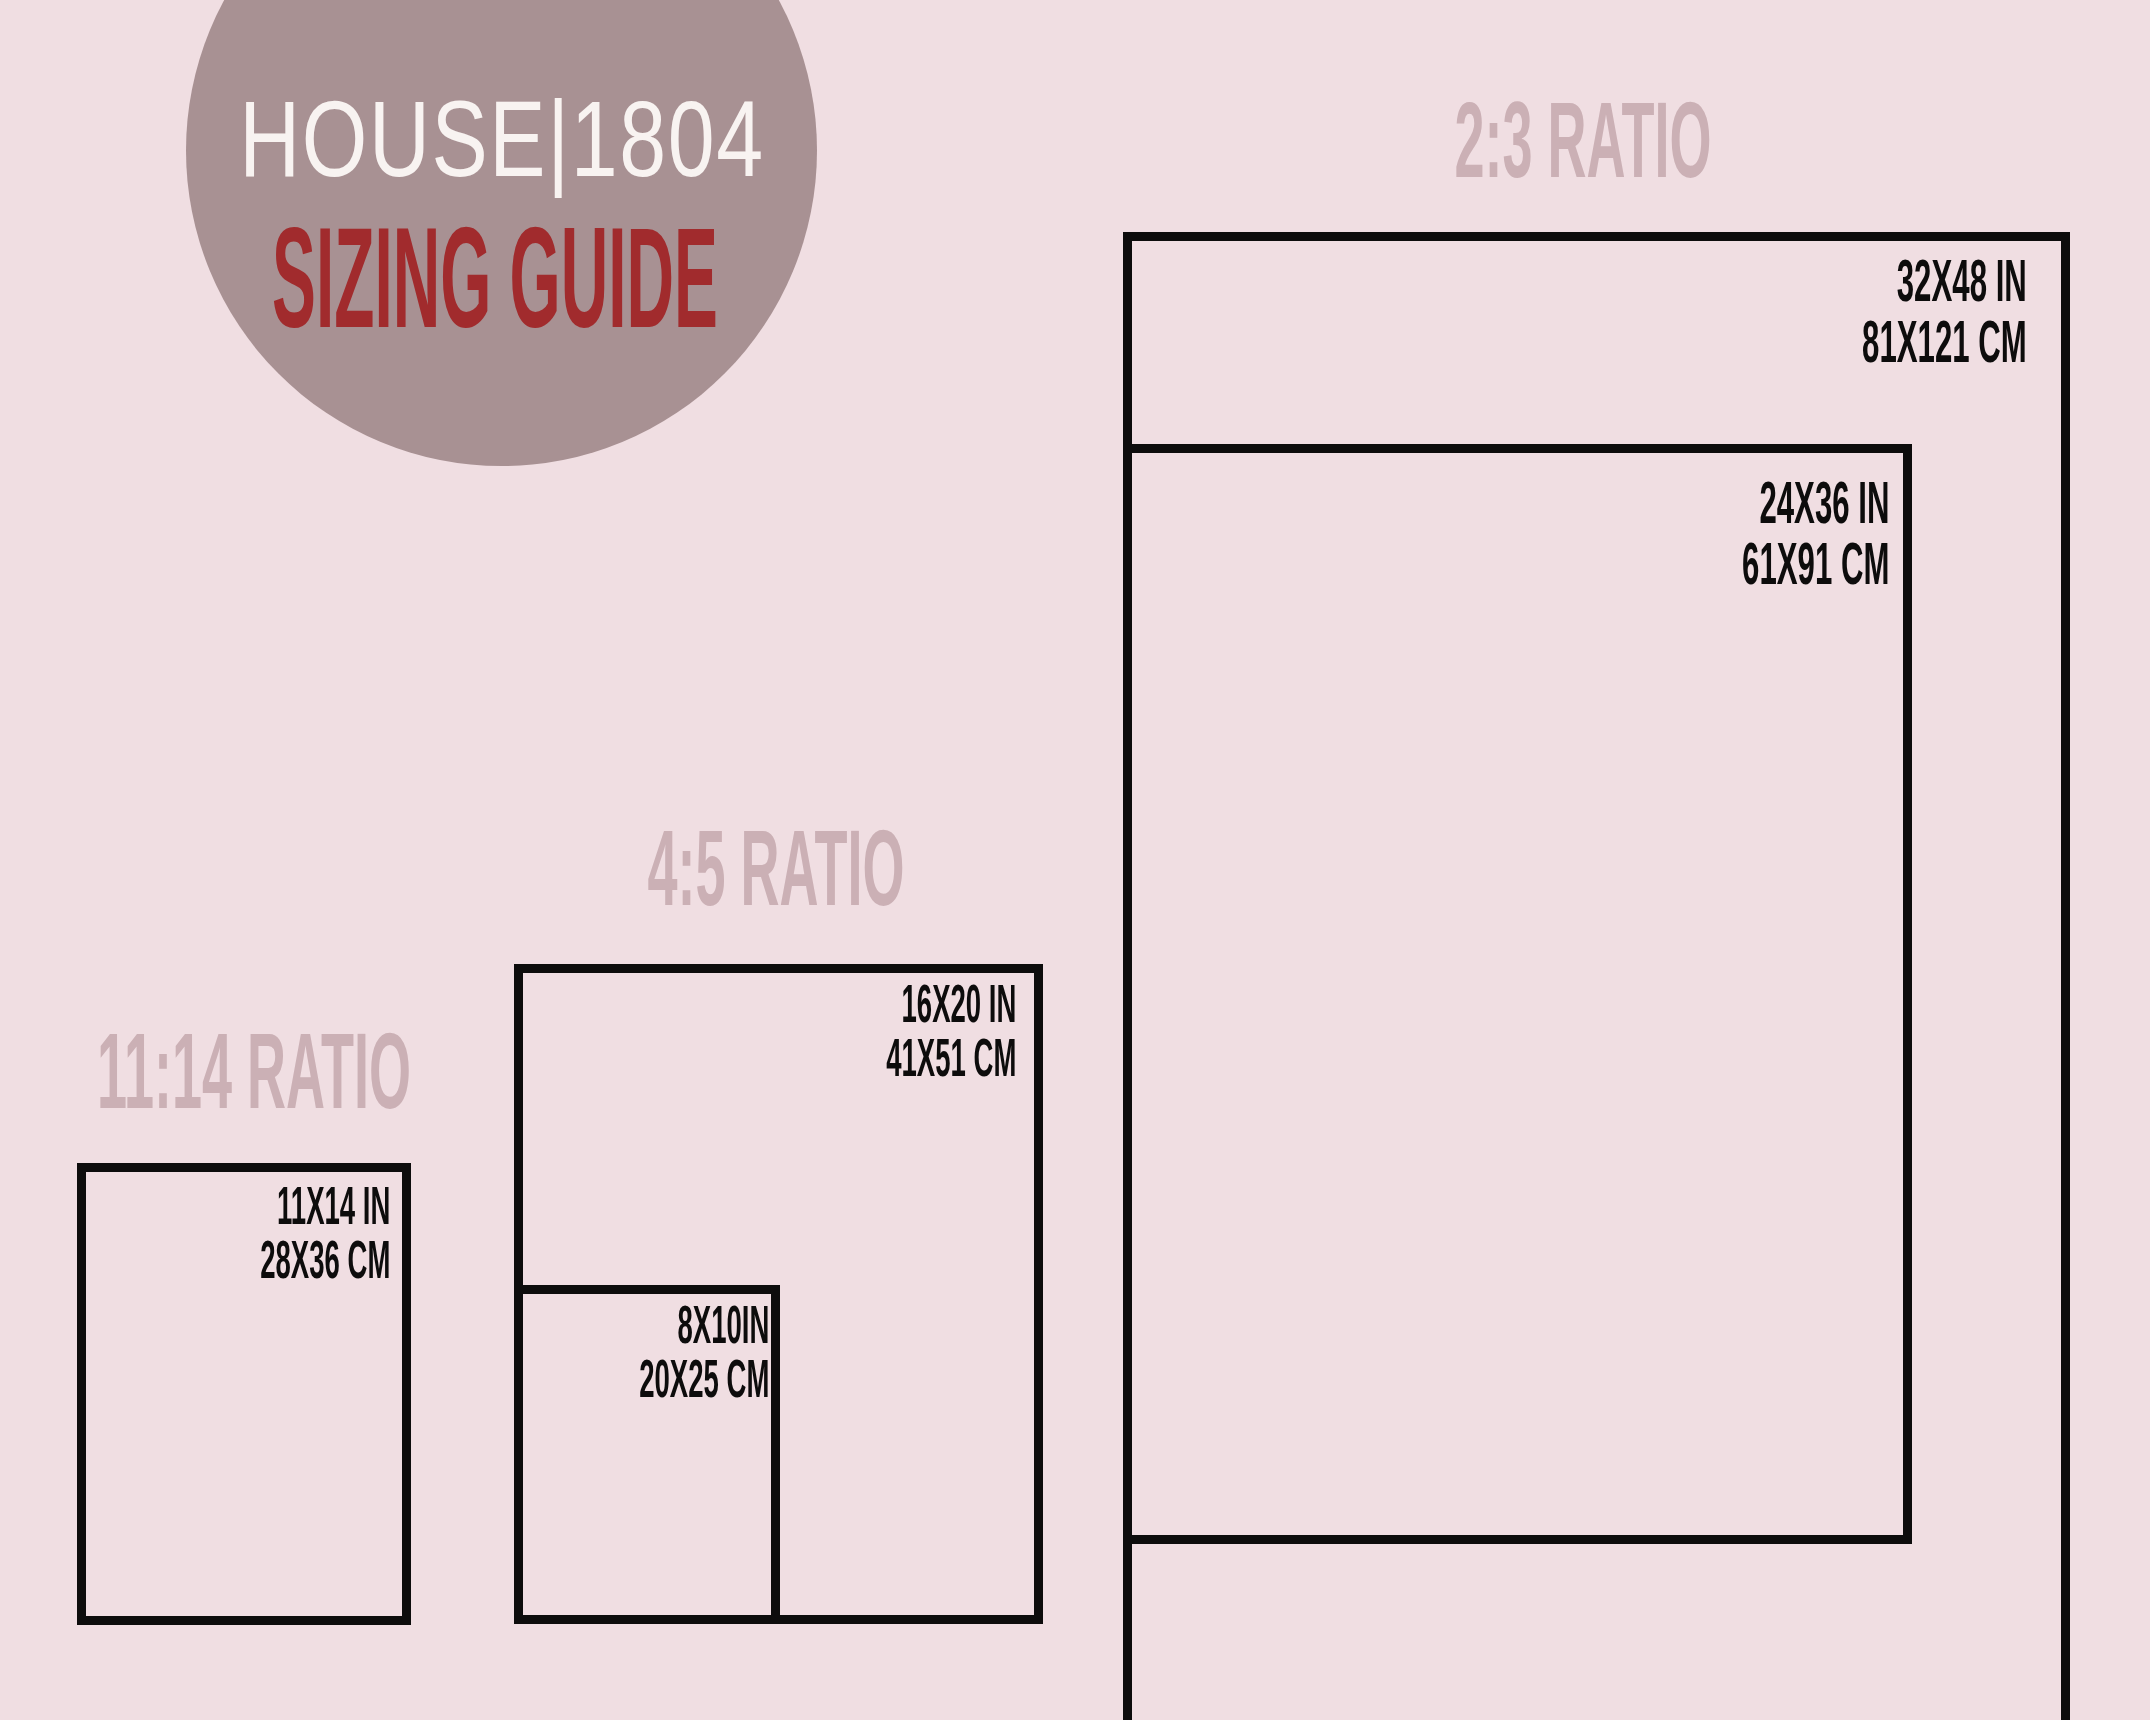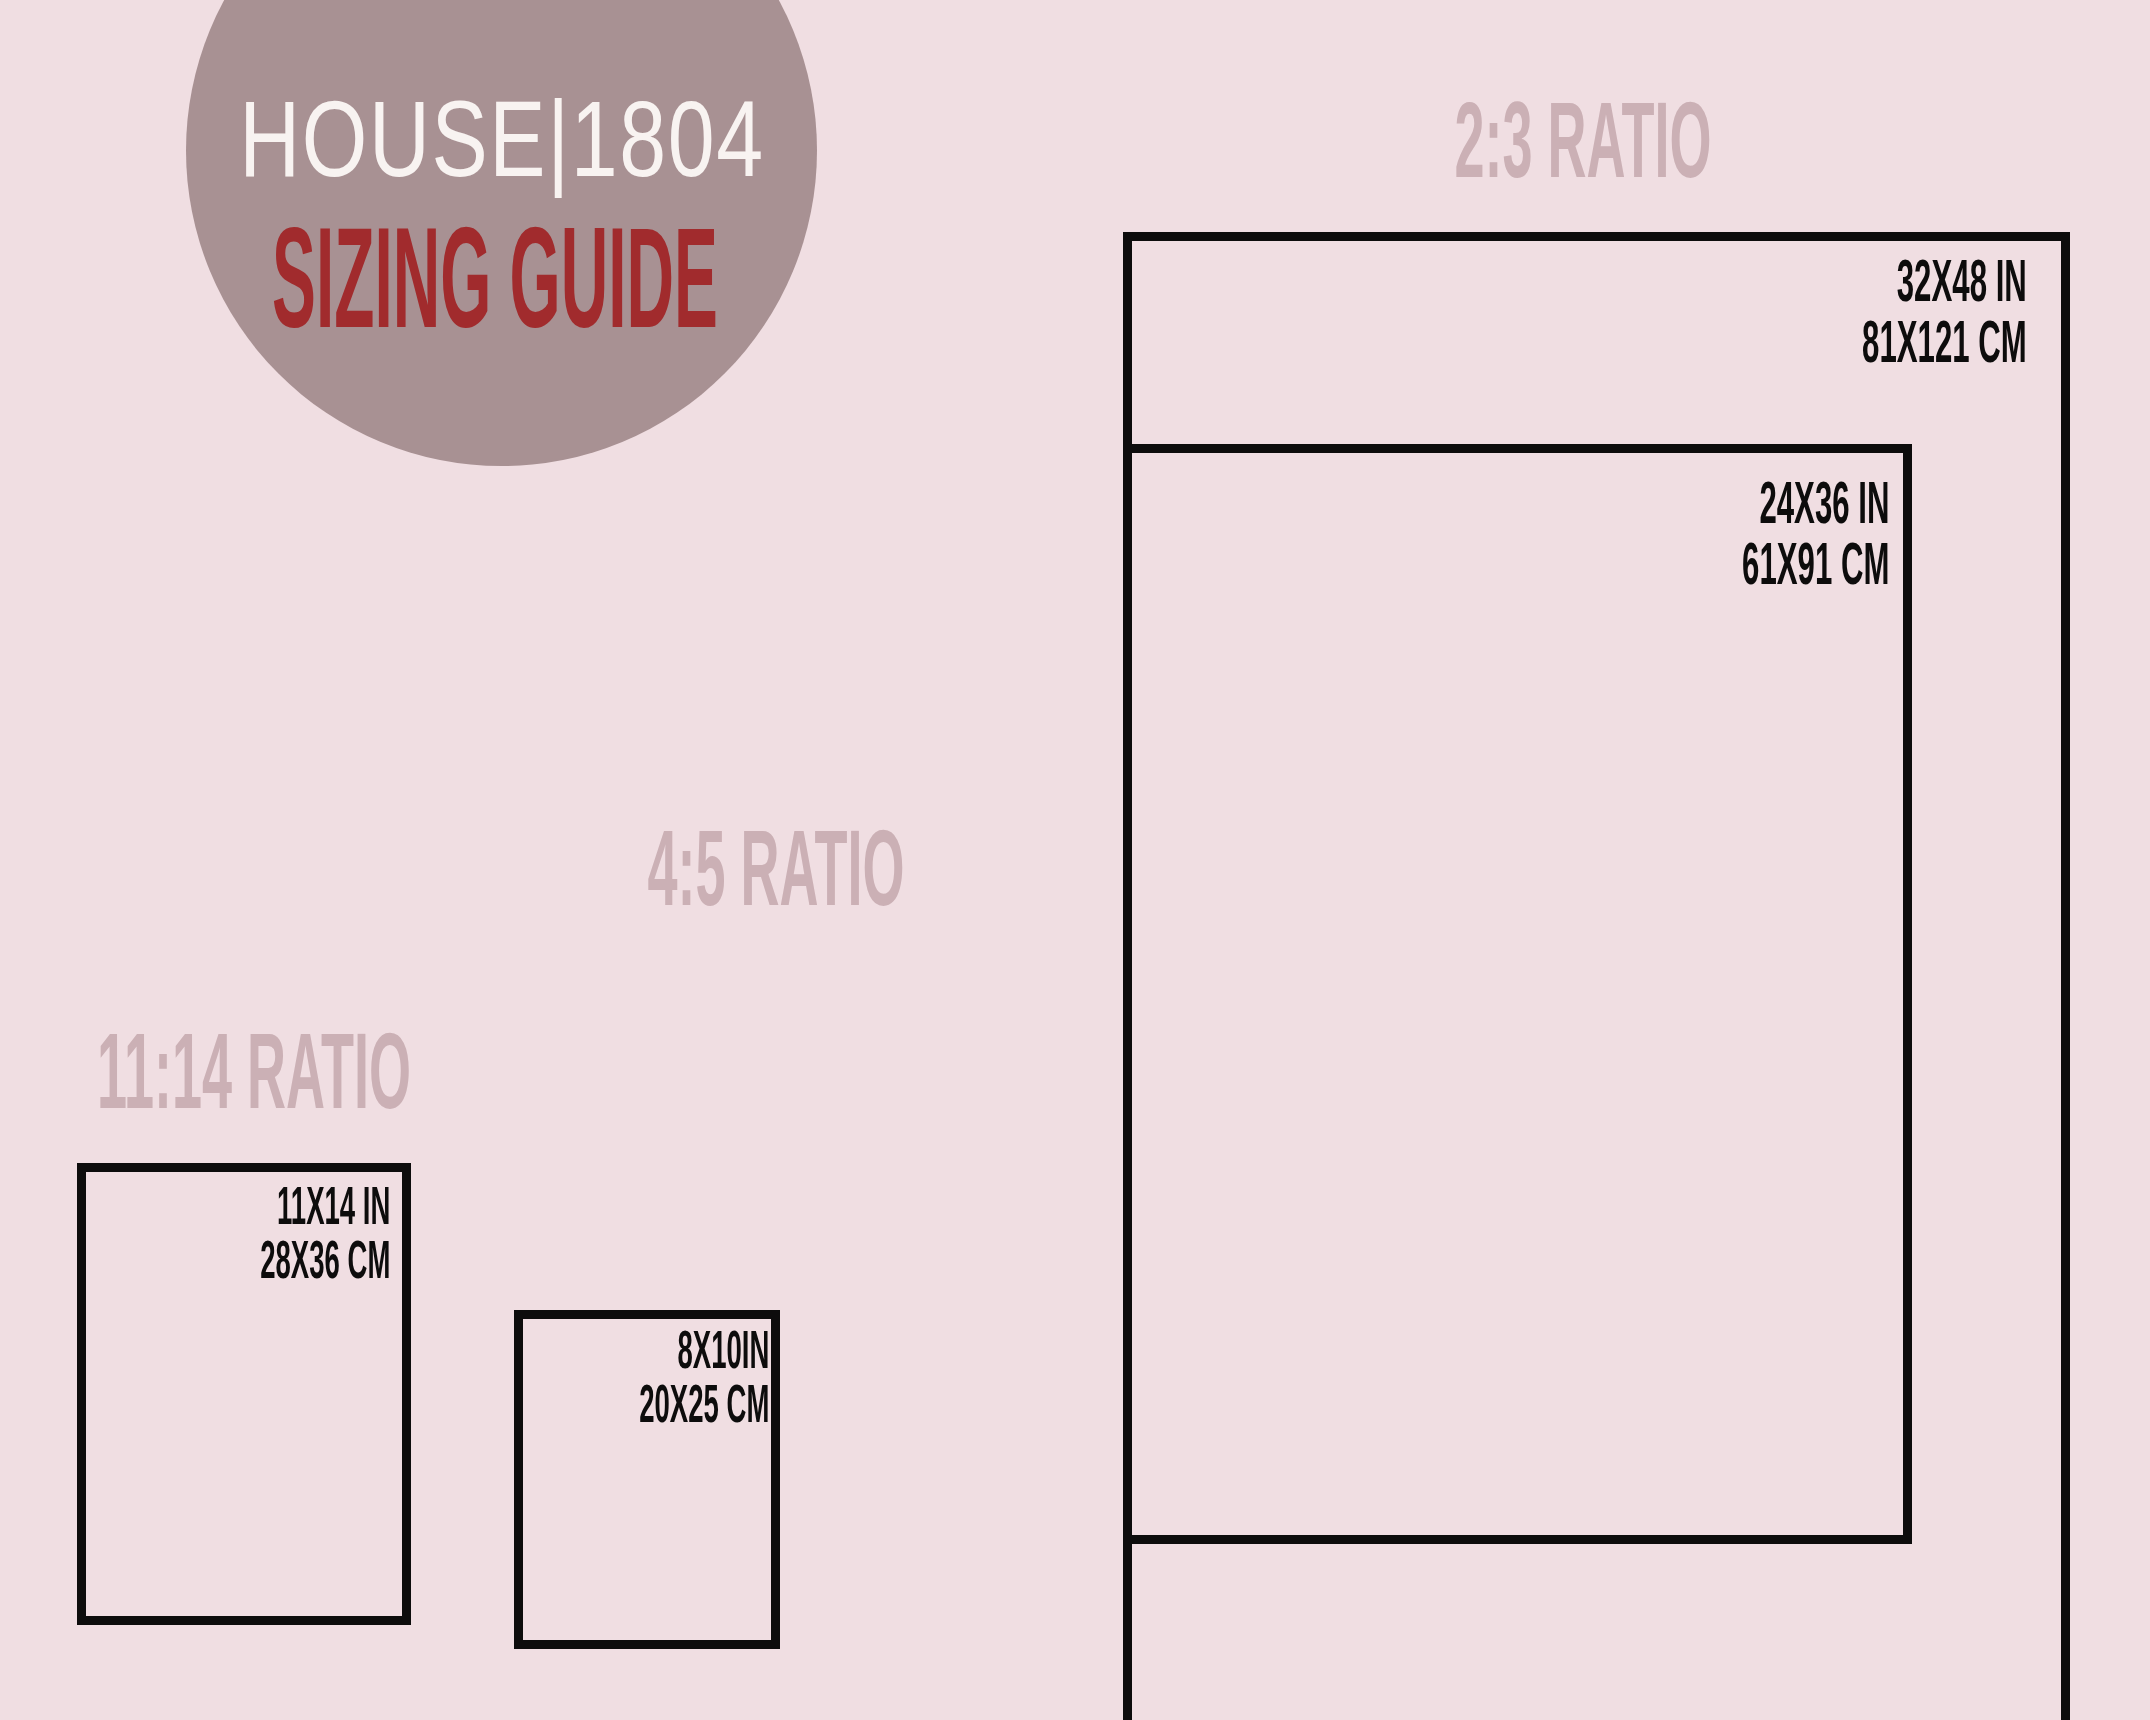--- a/index.html
+++ b/index.html
@@ -66,21 +66,21 @@
   
   .size-rect {
     position: absolute;
     box-sizing: border-box;
     border: 9.3px solid #0d0c0c;
     background: transparent;
   }
   .rect-32x48 { left: 1123px; top: 232px;  width: 947px; height: 1508px; }
   .rect-24x36 { left: 1123px; top: 444px;  width: 789px; height: 1100px; }
   .rect-16x20 { left: 514px;  top: 964px; width: 529px;  height: 660px; }
-  .rect-8x10  { left: 514px;  top: 1285px; width: 266px;  height: 339px; margin-top: 25px; }
+  .rect-8x10  { left: 514px;  top: 1285px; width: 266px;  height: 339px; }
   .rect-11x14 { left: 77px;  top: 1163px; width: 334px;  height: 462px; }
 
   
   .size-label {
     position: absolute;
     text-align: right;
     font-weight: bold;
     color: #0d0c0c;
     line-height: 1.02;
     white-space: nowrap;
@@ -115,20 +115,26 @@
     </div>
   </div>
 
   <div class="size-rect rect-24x36">
     <div class="size-label label-lg">
       <div>24X36 IN</div>
       <div>61X91 CM</div>
     </div>
   </div>
 
+  <div class="size-rect rect-16x20">
+    <div class="size-label label-sm">
+      <div>16X20 IN</div>
+      <div>41X51 CM</div>
+    </div>
+  </div>
 
   <div class="size-rect rect-8x10">
     <div class="size-label label-sm">
       <div>8X10IN</div>
       <div>20X25 CM</div>
     </div>
   </div>
 
   <div class="size-rect rect-11x14">
     <div class="size-label label-sm">

